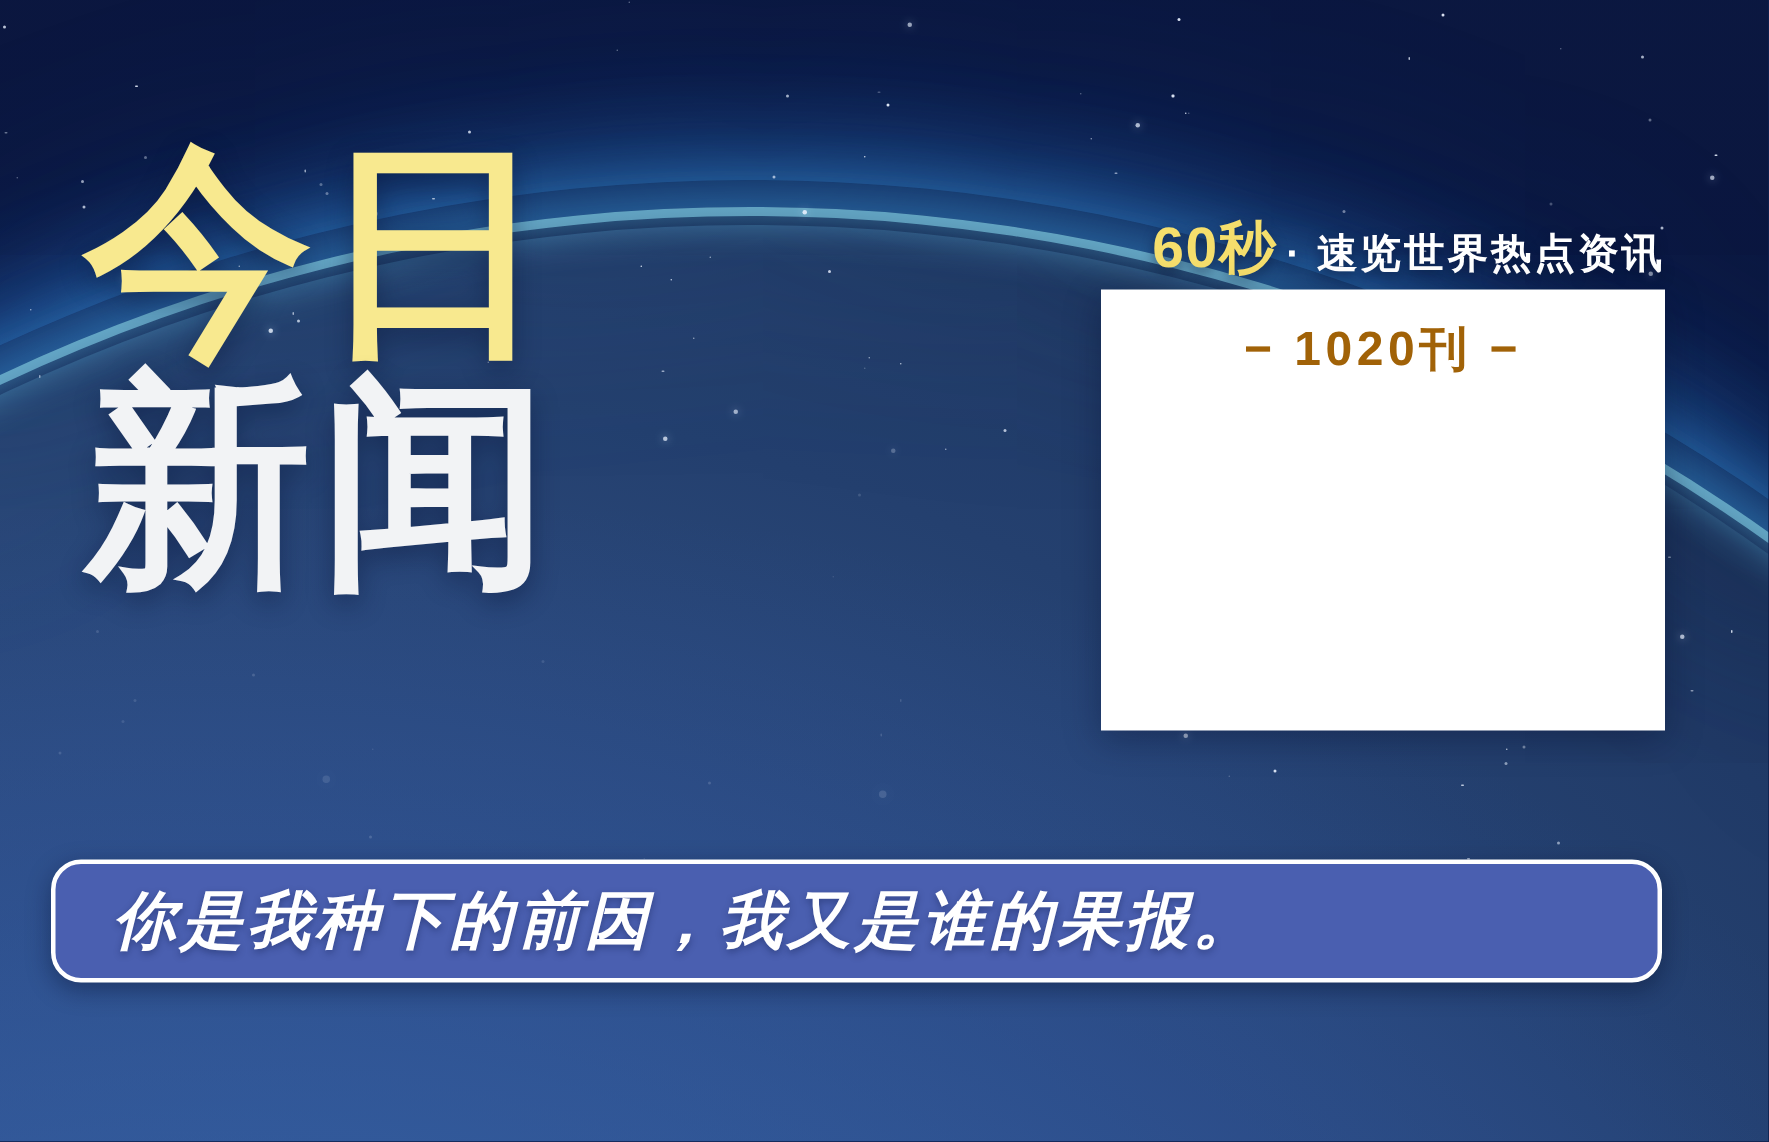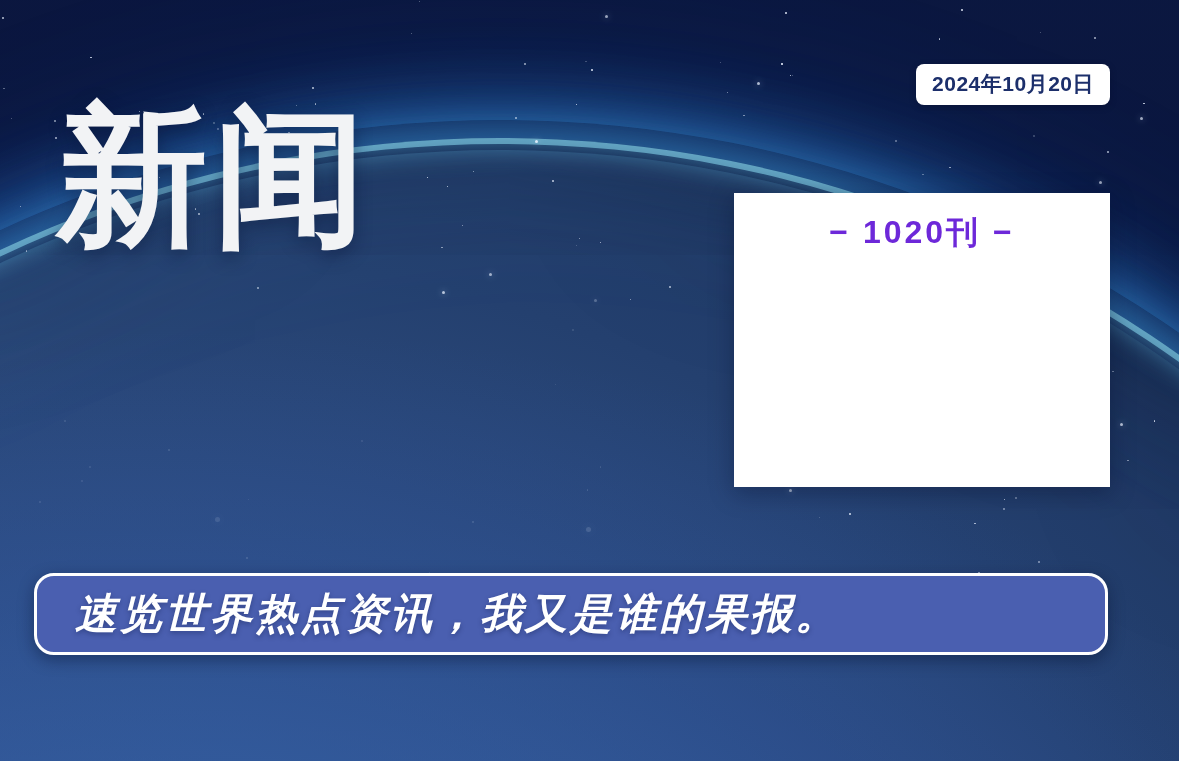--- a/index.html
+++ b/index.html
@@ -152,21 +152,21 @@
     position:absolute;
     left:734px; top:193px;
     width:376px; height:294px;
     background:#ffffff;
     display:flex; flex-direction:column;
     align-items:center; justify-content:flex-start;
     padding-top:18px;
     box-shadow:0 6px 22px rgba(5,12,40,.35);
   }
   .card-issue{
-    font-size:32px; font-weight:bold; color:#6d28d9;
+    font-size:32px; font-weight:bold; color:#a16207;
     letter-spacing:3px; white-space:nowrap;
   }
   .card-week{
     margin-top:18px;
     font-size:56px; font-weight:bold; color:#22356e;
     letter-spacing:10px; white-space:nowrap;
     padding-left:10px;
   }
   .card-lunar{
     margin-top:22px;
@@ -349,27 +349,31 @@
       <div class="star" style="left: 68.6px; top: 590.8px; width: 2px; height: 2px; opacity: 0.12;"></div>
       <div class="star" style="left: 960px; top: 458.7px; width: 1.4px; height: 1.4px; opacity: 0.66;"></div>
       <div class="star" style="left: 1008.4px; top: 241.1px; width: 1.4px; height: 1.4px; opacity: 0.89;"></div>
       <div class="star" style="left: 789.1px; top: 488.7px; width: 3px; height: 3px; opacity: 0.67; box-shadow: rgba(200, 230, 255, 0.8) 0px 0px 6px;"></div>
       <div class="star" style="left: 865.3px; top: 274.6px; width: 1.4px; height: 1.4px; opacity: 0.3;"></div>
       <div class="star" style="left: 1081.5px; top: 249.8px; width: 3px; height: 3px; opacity: 0.53; box-shadow: rgba(200, 230, 255, 0.8) 0px 0px 6px;"></div>
       <div class="star" style="left: 922.4px; top: 174.1px; width: 1.4px; height: 1.4px; opacity: 0.41;"></div>
     </div>
 
   <div class="brand">
+    <div class="brand-l1">今日</div>
     <div class="brand-l2">新闻</div>
   </div>
 
-  <div class="date-pill">2024年10月20日</div>
-
+
+  <div class="tagline">
+    <span class="tag-60">60秒</span>
+    <span class="tag-rest">· 速览世界热点资讯</span>
+  </div>
 
   <div class="card">
     <div class="card-issue">− 1020刊 −</div>
   </div>
 
   <div class="quote-bar">
-    <span class="quote-text">速览世界热点资讯，我又是谁的果报。</span>
+    <span class="quote-text">你是我种下的前因，我又是谁的果报。</span>
   </div>
 
 </div>
 
 </body></html>

